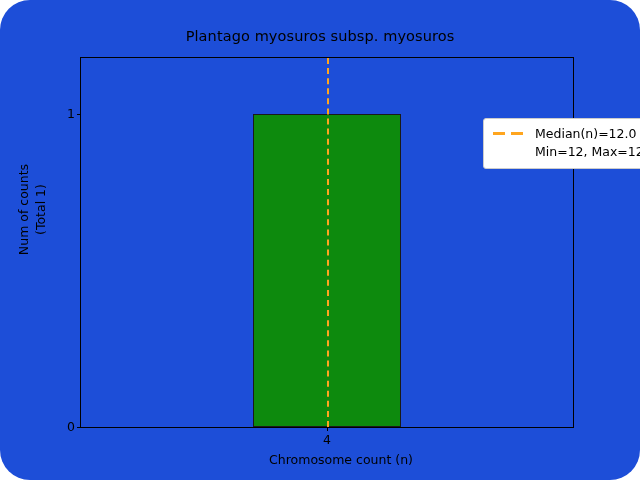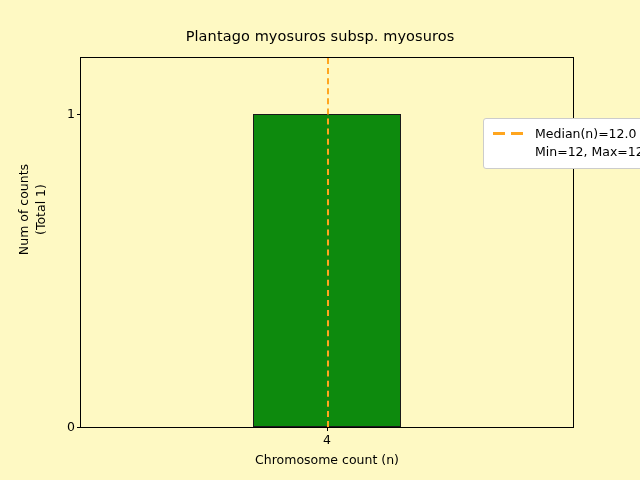--- a/index.html
+++ b/index.html
@@ -11,21 +11,22 @@
     width: 640px;
     height: 480px;
     font-family: "DejaVu Sans", sans-serif;
     color: #000000;
     overflow: hidden;
   }
   #figure {
     position: relative;
     width: 640px;
     height: 480px;
-    background: #fef9c3;
+    background: #1d4ed8;
+    border-radius: 30px;
   }
 
   
   #chart-title {
     position: absolute;
     left: 0;
     top: 28px;
     width: 640px;
     text-align: center;
     font-size: 14.5px;
@@ -113,21 +114,21 @@
     transform: translateX(-50%);
     font-size: 12.5px;
     line-height: 1;
     white-space: nowrap;
     color: #000000;
   }
 
   
   #xlabel {
     position: absolute;
-    left: 80px;
+    left: 94px;
     top: 452px;
     width: 494px;
     text-align: center;
     font-size: 12.5px;
     color: #000000;
   }
   #ylabel {
     position: absolute;
     left: -108px;
     top: 193px;

